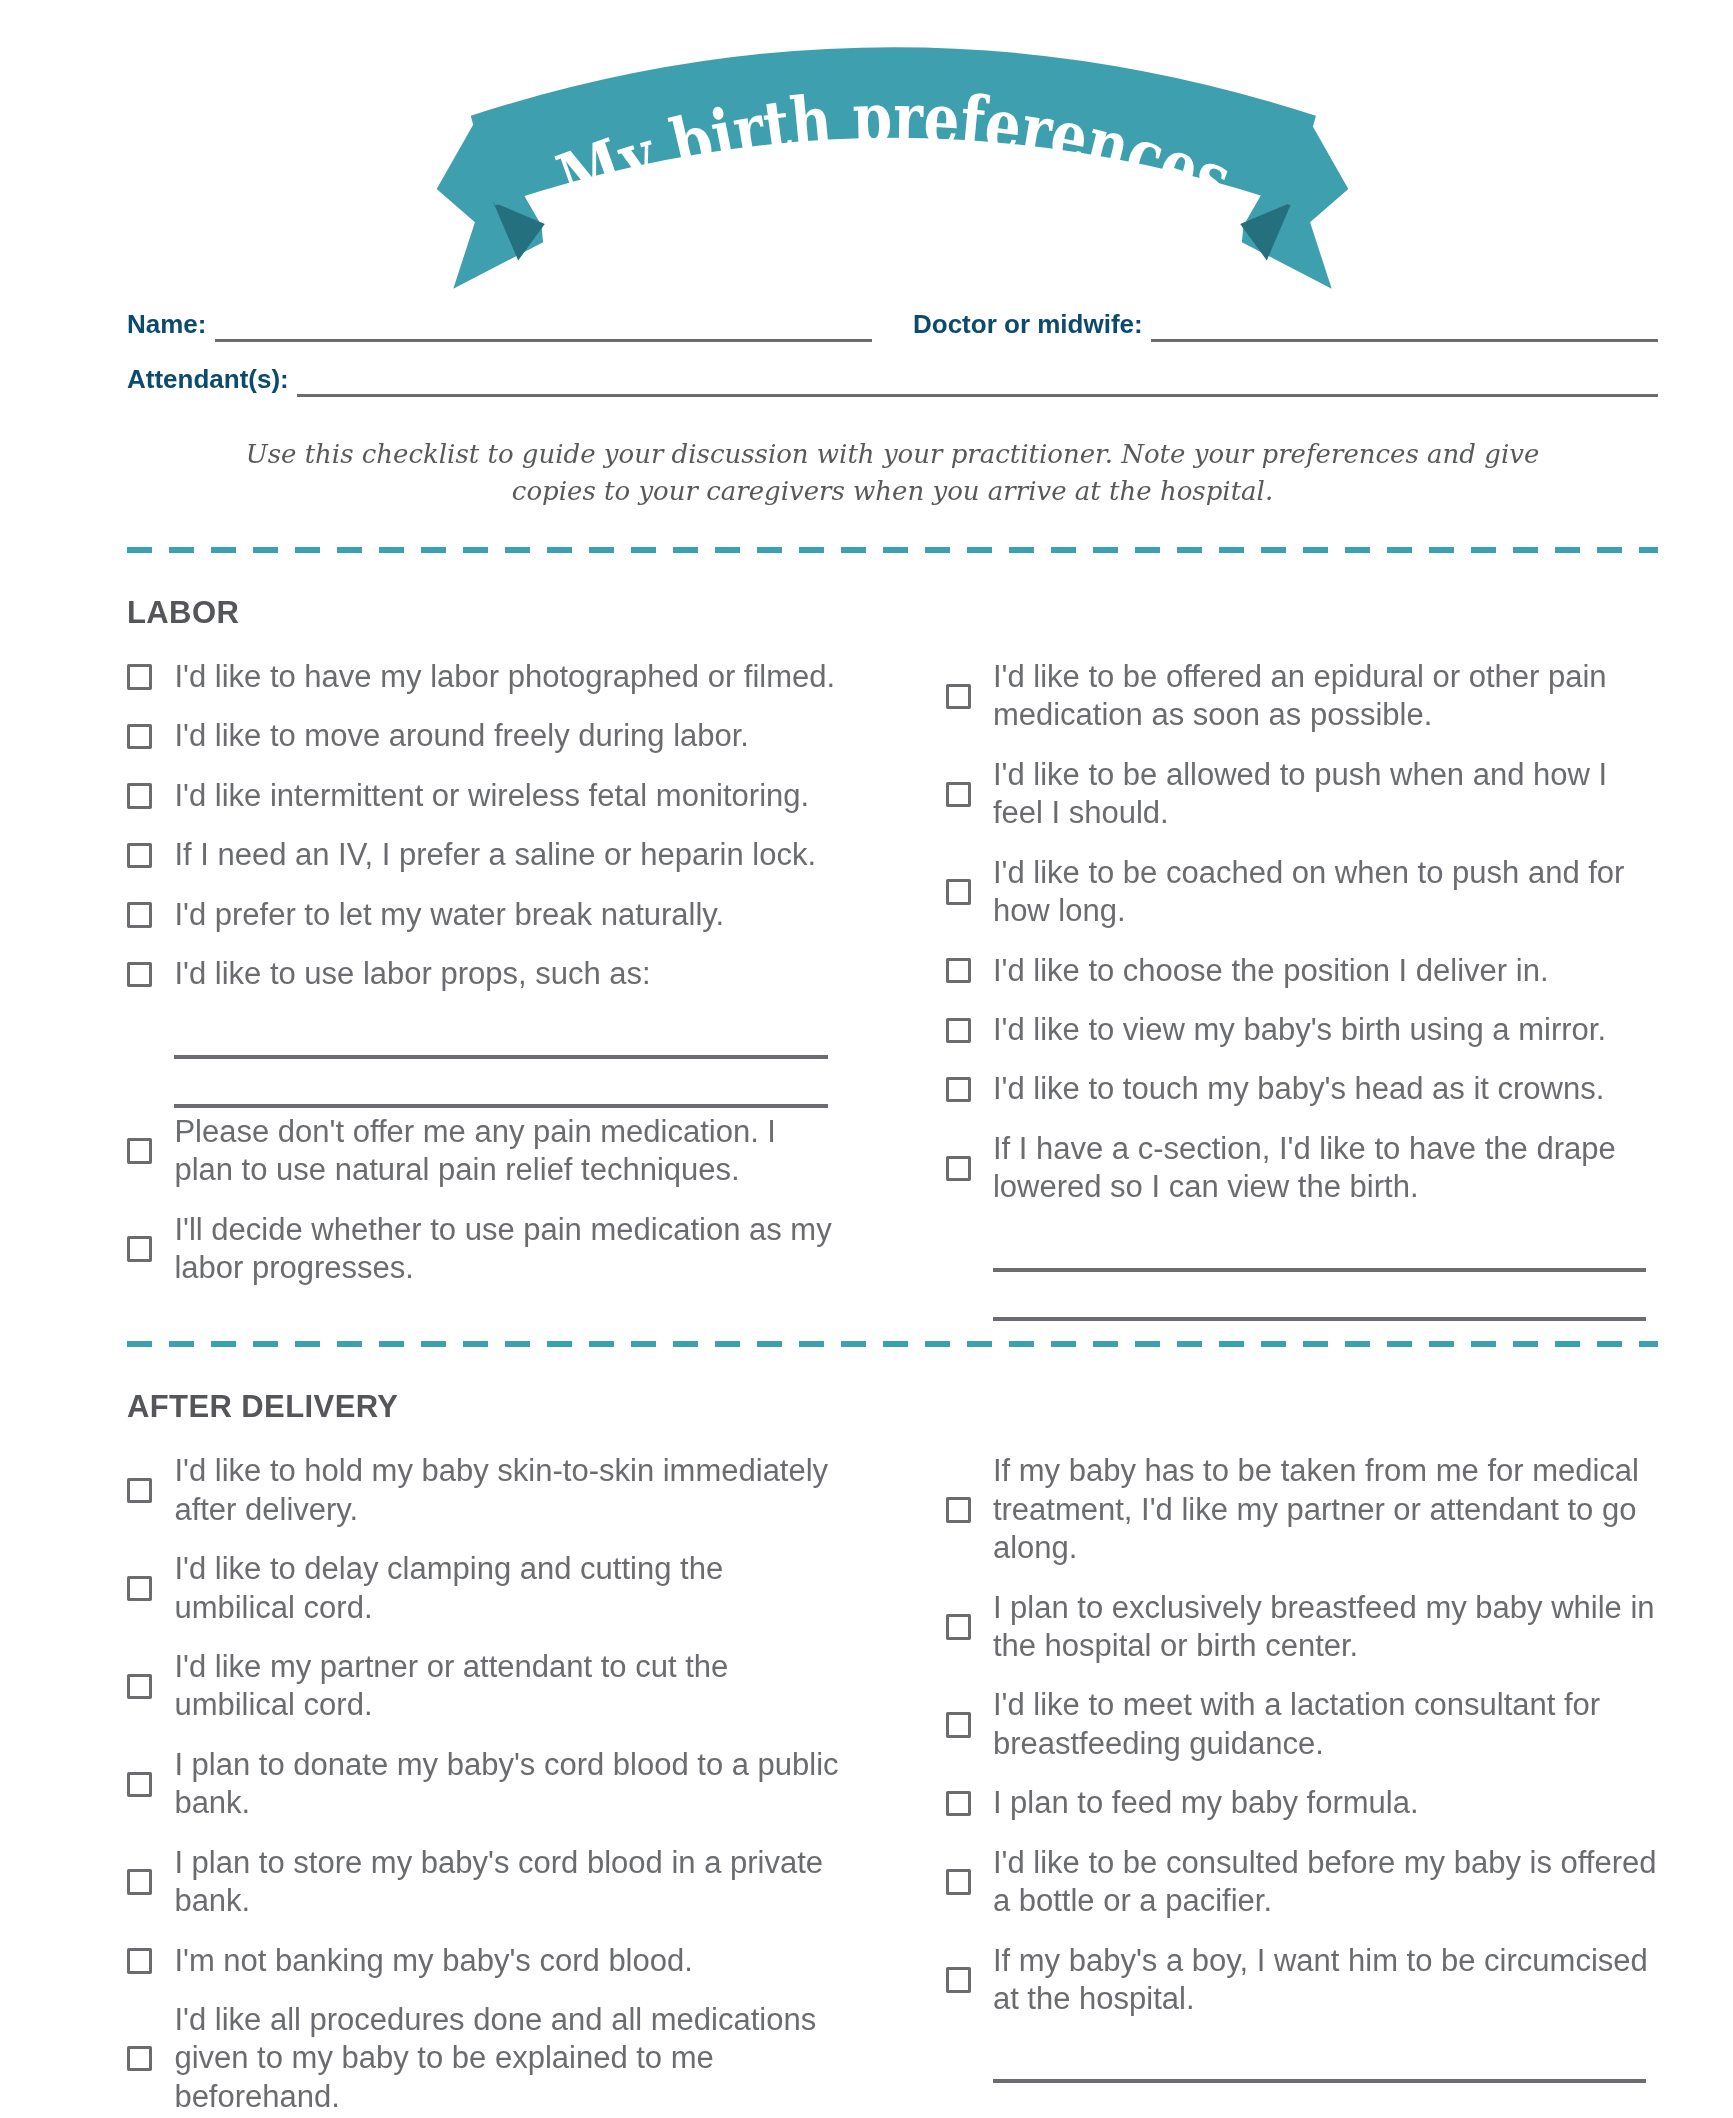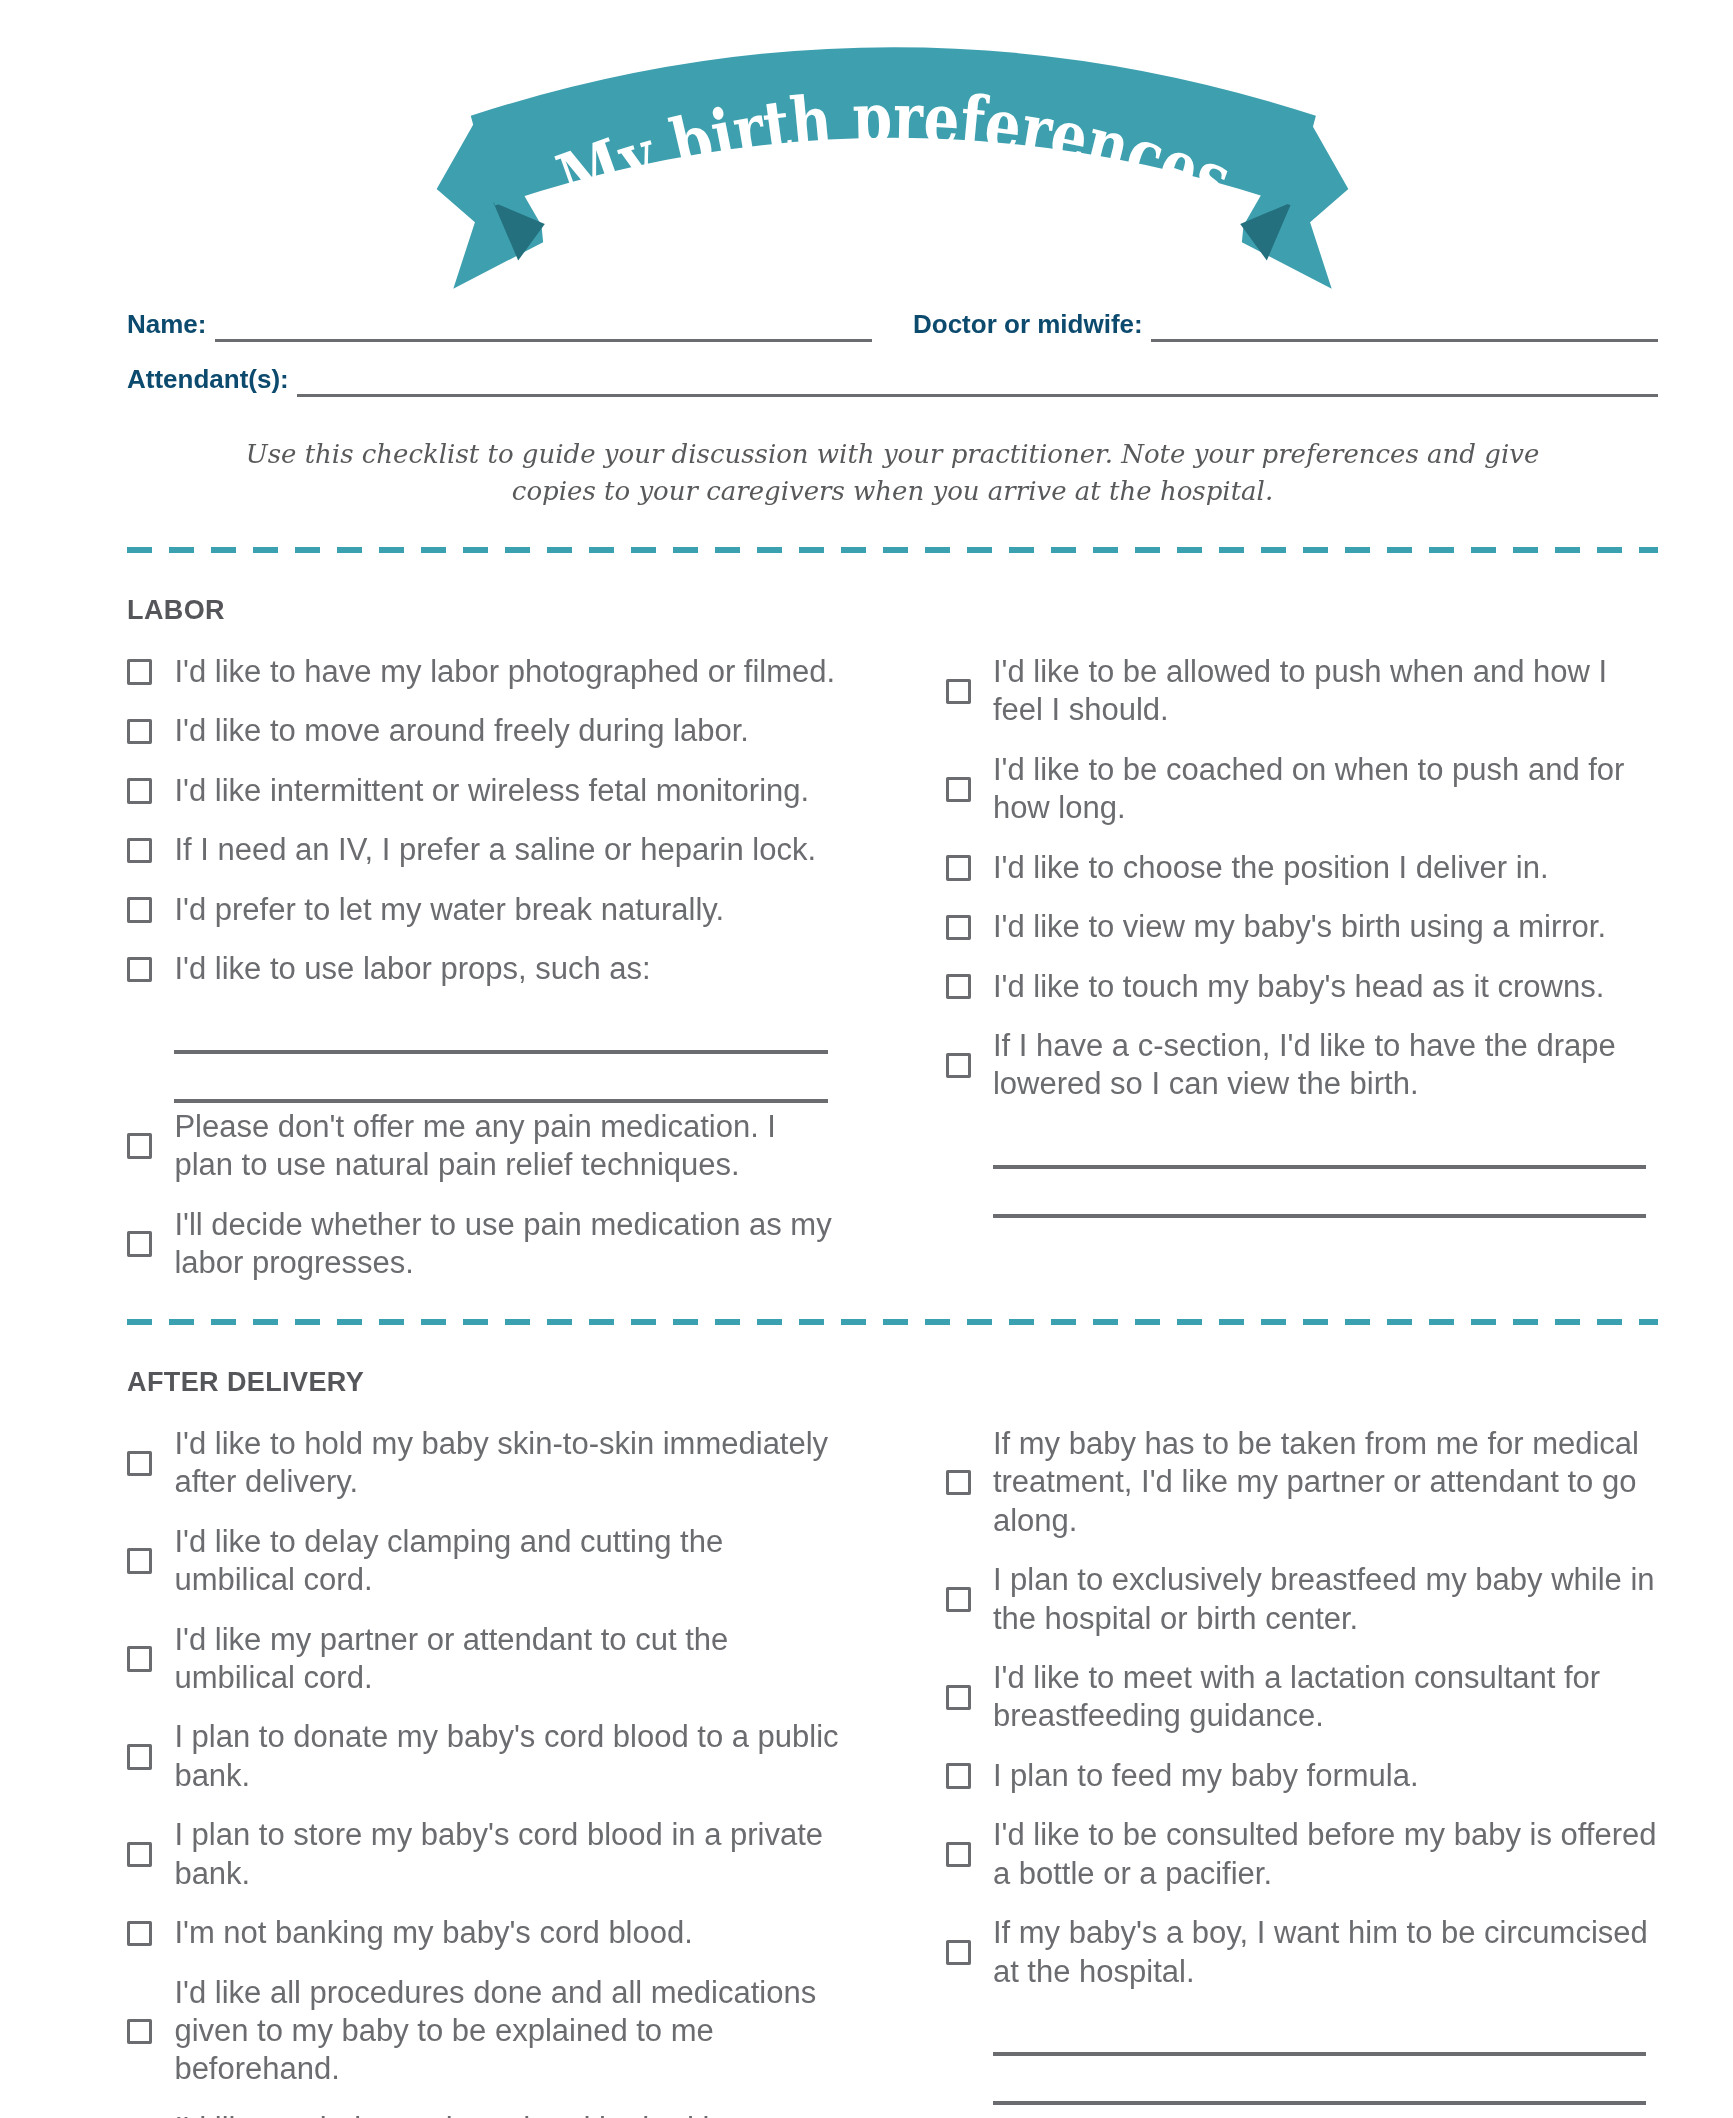--- a/index.html
+++ b/index.html
@@ -43,21 +43,21 @@
   
   .divider {
     height: 6px;
     margin-top: 36px;
     background: repeating-linear-gradient(90deg, #3BA0AF 0 25.4px, transparent 25.4px 42px);
   }
   .divider.second { margin-top: 15.3px; }
   
   section h2 {
     margin-top: 42px;
-    font-size: 27px;
+    font-size: 31px;
     font-weight: bold;
     color: #55565A;
     letter-spacing: 0.4px;
   }
   .cols {
     display: grid;
     grid-template-columns: 1fr 1fr;
     column-gap: 106px;
     align-items: start;
     margin-top: 27px;
@@ -172,20 +172,24 @@
             <span class="item-text">Please don't offer me any pain medication. I plan to use natural pain relief techniques.</span>
           </div>
 
           <div class="item">
             <span class="checkbox"></span>
             <span class="item-text">I'll decide whether to use pain medication as my labor progresses.</span>
           </div>
         </div>
       <div class="col">
 
+          <div class="item">
+            <span class="checkbox"></span>
+            <span class="item-text">I'd like to be offered an epidural or other pain medication as soon as possible.</span>
+          </div>
 
           <div class="item">
             <span class="checkbox"></span>
             <span class="item-text">I'd like to be allowed to push when and how I feel I should.</span>
           </div>
 
           <div class="item">
             <span class="checkbox"></span>
             <span class="item-text">I'd like to be coached on when to push and for how long.</span>
           </div>

